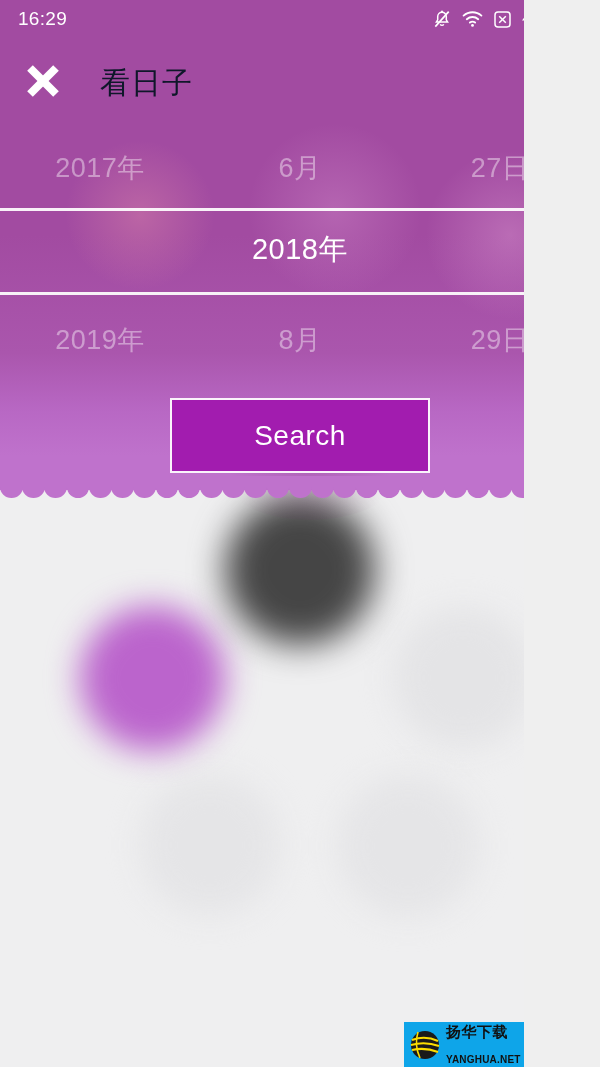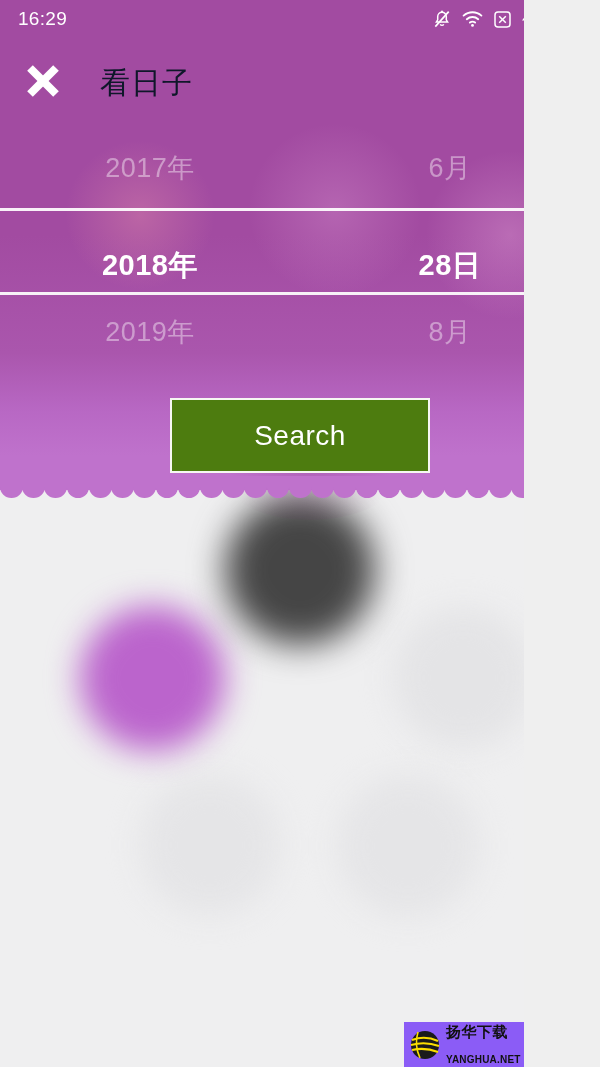--- a/index.html
+++ b/index.html
@@ -111,22 +111,22 @@
   
   .picker {
     position:absolute; left:0; top:128px; width:600px; height:252px;
     z-index:5;
   }
   .picker-row {
     position:absolute; left:0; width:600px; height:80px;
     display:flex; align-items:center;
   }
   .row-prev { top:0; }
-  .row-sel  { top:98px;font-weight:bold; }
-  .row-next { top:164px; }
+  .row-sel  { top:82px; }
+  .row-next { top:172px; }
   .picker-cell {
     flex:1; text-align:center; color:#fff; font-size:29px;
     letter-spacing:.5px;
   }
   .row-prev .picker-cell, .row-next .picker-cell {
     color:rgba(255,255,255,.42); font-size:27px;
   }
   .picker-line {
     position:absolute; left:0; width:600px; height:3px;
     background:rgba(255,255,255,.92);
@@ -137,32 +137,32 @@
   .col-year, .col-month, .col-day { cursor:pointer; }
 
   
   .search-wrap {
     position:absolute; left:0; top:398px; width:600px;
     display:flex; justify-content:center; z-index:6;
   }
   .search-btn {
     width:260px; height:75px;
     border:2px solid rgba(255,255,255,.95);
-    background:#4d7c0f;
+    background:#a21caf;
     color:#fff; font-size:28px;
     display:flex; align-items:center; justify-content:center;
     cursor:pointer;
     letter-spacing:.5px;
   }
 
   
   .watermark {
     position:absolute; right:0; bottom:0;
     width:120px; height:45px;
-    background:#8b5cf6;
+    background:#0ea5e9;
     display:flex; align-items:center; gap:5px;
     padding-left:5px;
     z-index:9;
   }
   .wm-globe { width:32px; height:32px; flex:none; }
   .wm-text { display:flex; flex-direction:column; line-height:1; }
   .wm-cn { font-size:15px; font-weight:bold; color:#111; letter-spacing:.5px; }
   .wm-en { font-size:10px; font-weight:bold; color:#111; letter-spacing:.2px; margin-top:16px; }
 </style>
 </head>
@@ -272,34 +272,35 @@
           <circle cx="23" cy="23" r="6.4" fill="#a24ba1"></circle>
         </svg>
       </span>
     </div>
   </div>
 
   <div class="picker">
     <div class="picker-row row-prev">
       <div class="picker-cell col-year">2017年</div>
       <div class="picker-cell col-month">6月</div>
+      <div class="picker-cell col-day">27日</div>
     </div>
 
     <div class="picker-line line-top"></div>
 
     <div class="picker-row row-sel">
       <div class="picker-cell col-year">2018年</div>
-      <div class="picker-cell col-day">28日</div>
     </div>
 
     <div class="picker-line line-bottom"></div>
 
     <div class="picker-row row-next">
       <div class="picker-cell col-year">2019年</div>
       <div class="picker-cell col-month">8月</div>
+      <div class="picker-cell col-day">29日</div>
     </div>
   </div>
 
   <div class="search-wrap">
     <div class="search-btn">Search</div>
   </div>
 
   <div class="watermark">
     <span class="wm-globe">
       <svg width="32" height="32" viewBox="0 0 32 32">

